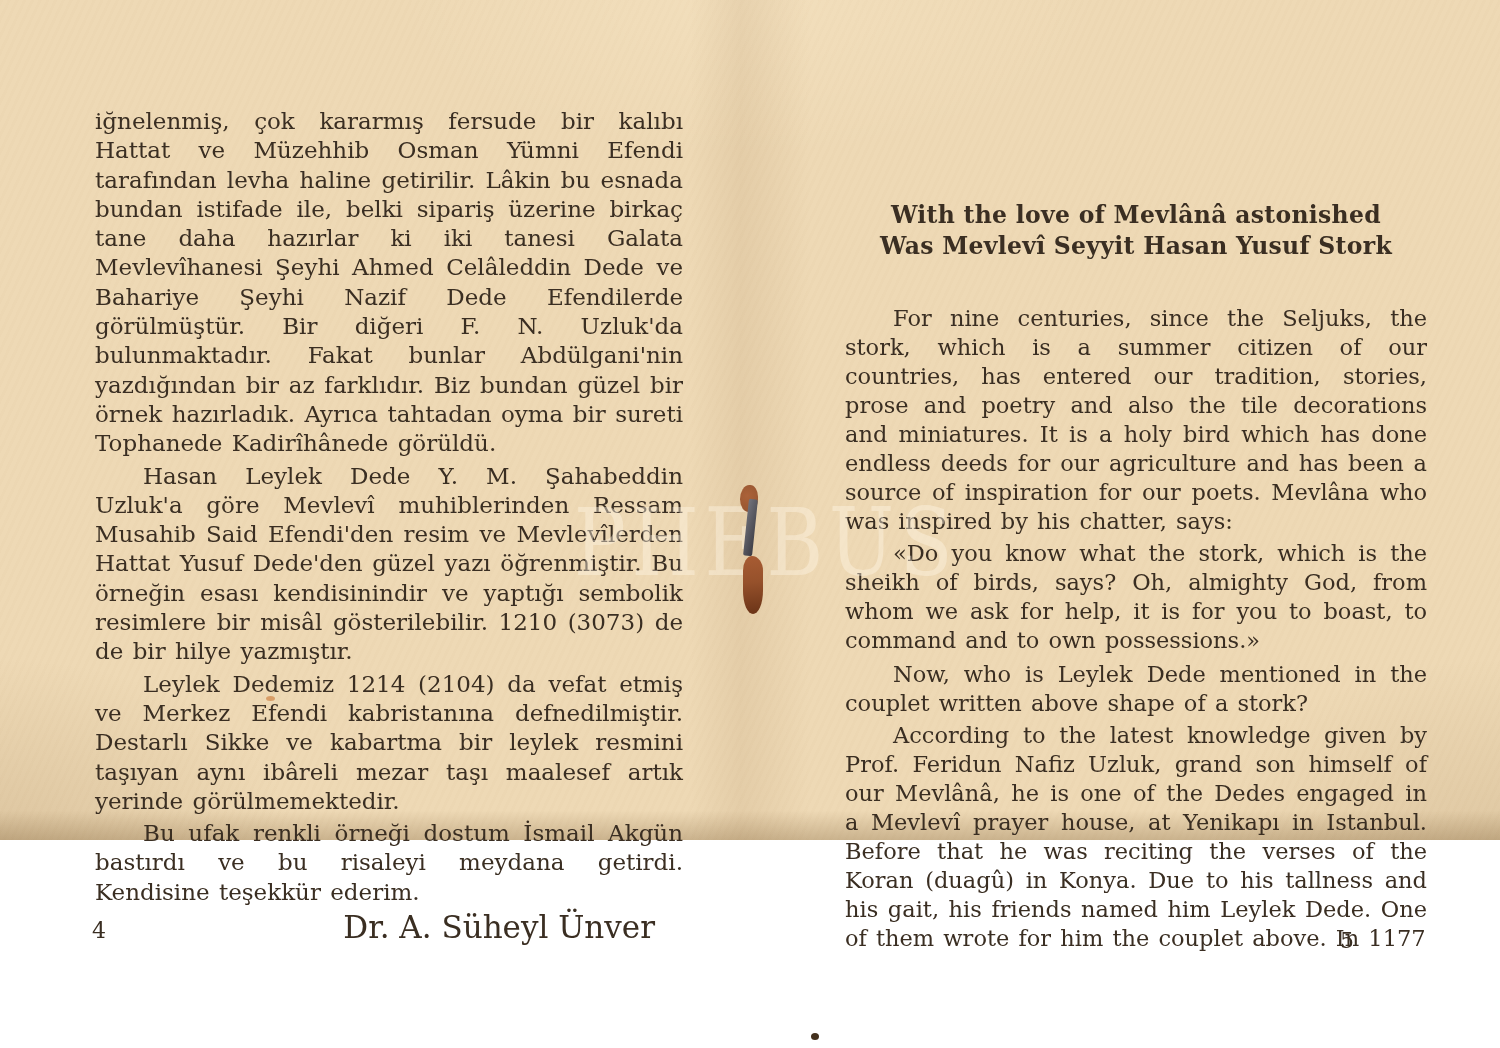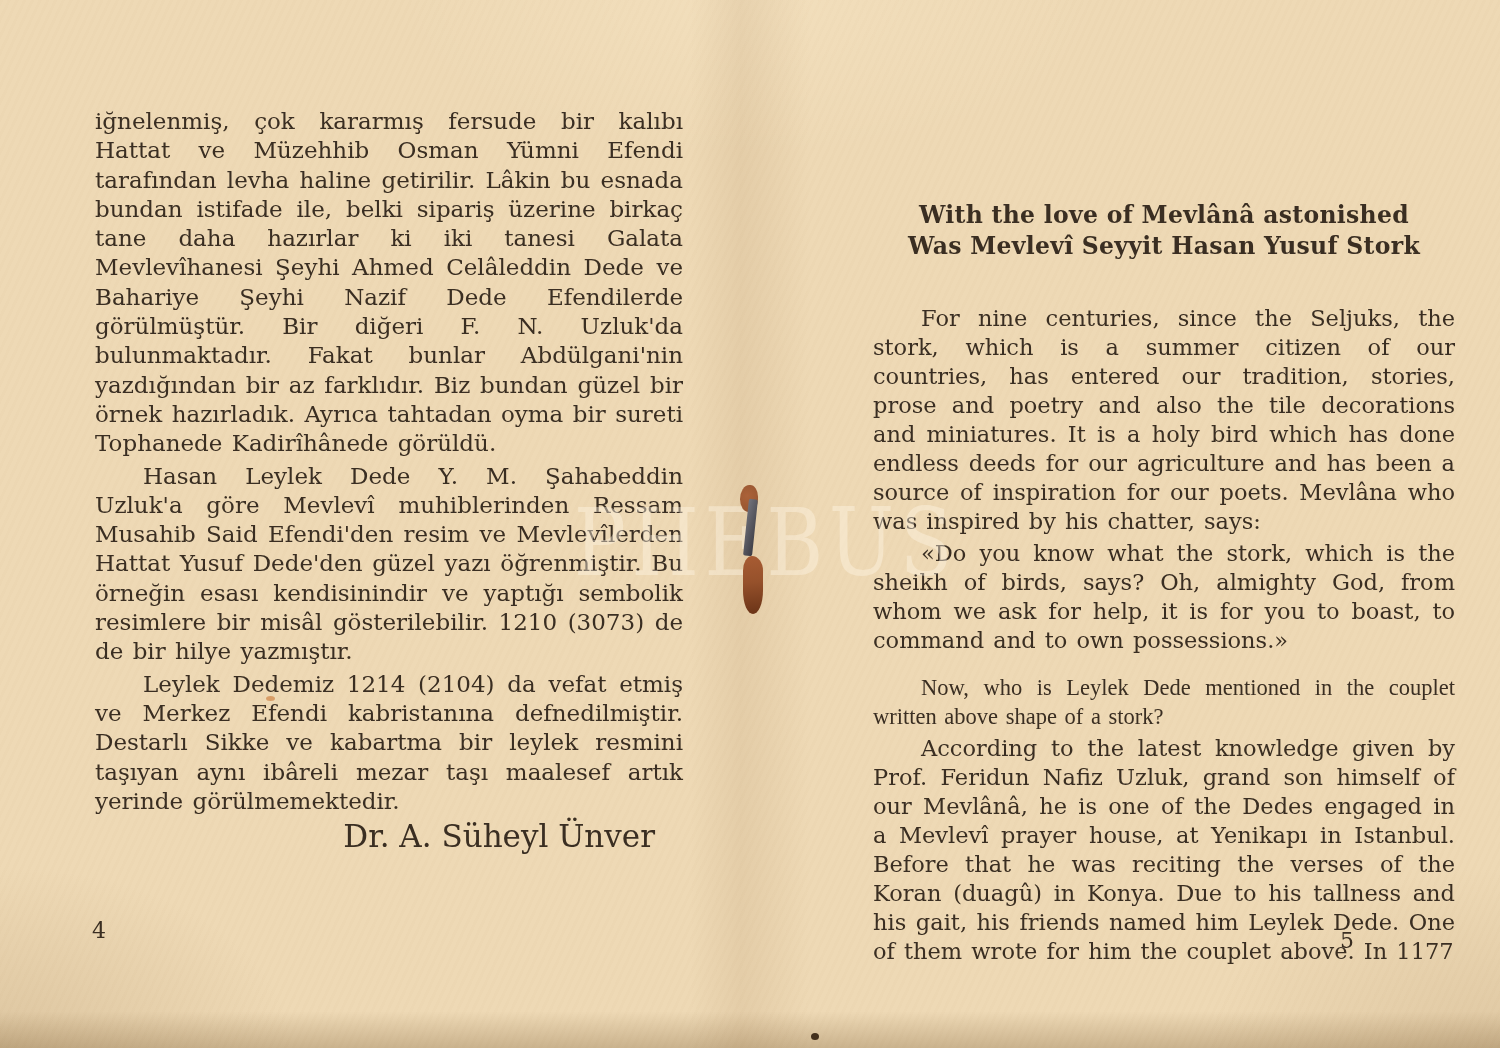--- a/index.html
+++ b/index.html
@@ -5,21 +5,21 @@
   :root{
     --paper:#eed9b5;
     --ink:#3a2e22;
     --watermark:#fff6e6;
     --rust:#96512b;
     --metal:#55555d;
   }
   html,body{margin:0;padding:0;}
   body{width:1500px;height:1048px;overflow:hidden;}
   .scan{
-    position:relative;width:1500px;height:1048px;
+    position:relative;width:1500px;height:840px;
     font-family:"DejaVu Serif","Liberation Serif",serif;
     color:var(--ink);
     background:
       
       linear-gradient(to right, rgba(0,0,0,0) 46%, rgba(140,100,55,0.10) 49.4%, rgba(140,100,55,0.08) 50.6%, rgba(0,0,0,0) 54%),
       
       linear-gradient(to bottom, rgba(0,0,0,0) 0%, rgba(0,0,0,0) 96.5%, rgba(110,80,40,0.28) 100%),
       
       radial-gradient(ellipse 420px 260px at 0% 100%, rgba(130,95,50,0.16), rgba(0,0,0,0) 70%),
       radial-gradient(ellipse 420px 260px at 100% 100%, rgba(130,95,50,0.14), rgba(0,0,0,0) 70%),
@@ -30,29 +30,29 @@
   }
   
   .page-text{position:absolute;text-align:justify;}
   .page-text p{margin:0 0 3px 0;text-indent:48px;word-spacing:2px;}
   .page-text p.no-indent{text-indent:0;}
   .left-col{
     left:95px;top:107px;width:588px;
     font-size:23px;line-height:29.3px;
   }
   .right-col{
-    left:873px;top:200px;width:582px;
+    left:845px;top:200px;width:582px;
     font-size:22.5px;line-height:29px;
   }
   .heading{
     text-align:center;font-weight:bold;font-size:23.5px;line-height:31px;
     margin:0 0 42px 0;letter-spacing:0.3px;
   }
   .right-col p.quote{}
-  .right-col p.q3{margin-top:18px;font-family:Liberation Serif, serif;}
+  .right-col p.q3{margin-top:5px;}
   .signature{
     margin-top:6px;text-align:right;padding-right:28px;
     font-weight:normal;font-size:31px;
   }
   .page-number{position:absolute;font-size:22px;color:var(--ink);}
   .pn-left{left:92px;top:918px;}
   .pn-right{left:1340px;top:928px;}
   
   .watermark{
     position:absolute;left:574px;top:496px;
@@ -84,20 +84,21 @@
 </style>
 </head>
 <body>
 
 <div class="scan">
 
   <div class="page-text left-col">
     <p class="no-indent">iğnelenmiş, çok kararmış fersude bir kalıbı Hattat ve Müzehhib Osman Yümni Efendi tarafından levha haline getirilir. Lâkin bu esnada bundan istifade ile, belki sipariş üzerine birkaç tane daha hazırlar ki iki tanesi Galata Mevlevîhanesi Şeyhi Ahmed Celâleddin Dede ve Bahariye Şeyhi Nazif Dede Efendilerde görülmüştür. Bir diğeri F. N. Uzluk'da bulunmaktadır. Fakat bunlar Abdülgani'nin yazdığından bir az farklıdır. Biz bundan güzel bir örnek hazırladık. Ayrıca tahtadan oyma bir sureti Tophanede Kadirîhânede görüldü.</p>
     <p>Hasan Leylek Dede Y. M. Şahabeddin Uzluk'a göre Mevlevî muhiblerinden Ressam Musahib Said Efendi'den resim ve Mevlevîlerden Hattat Yusuf Dede'den güzel yazı öğrenmiştir. Bu örneğin esası kendisinindir ve yaptığı sembolik resimlere bir misâl gösterilebilir. 1210 (3073) de de bir hilye yazmıştır.</p>
     <p>Leylek Dedemiz 1214 (2104) da vefat etmiş ve Merkez Efendi kabristanına defnedilmiştir. Destarlı Sikke ve kabartma bir leylek resmini taşıyan aynı ibâreli mezar taşı maalesef artık yerinde görülmemektedir.</p>
+    <p>Bu ufak renkli örneği dostum İsmail Akgün bastırdı ve bu risaleyi meydana getirdi. Kendisine teşekkür ederim.</p>
     <div class="signature">Dr. A. Süheyl Ünver</div>
   </div>
   <div class="page-number pn-left">4</div>
 
   <div class="page-text right-col">
     <div class="heading">
       <div>With the love of Mevlânâ astonished</div>
       <div>Was Mevlevî Seyyit Hasan Yusuf Stork</div>
     </div>
     <p>For nine centuries, since the Seljuks, the stork, which is a summer citizen of our countries, has entered our tradition, stories, prose and poetry and also the tile decorations and miniatures. It is a holy bird which has done endless deeds for our agriculture and has been a source of inspiration for our poets. Mevlâna who was inspired by his chatter, says:</p>

